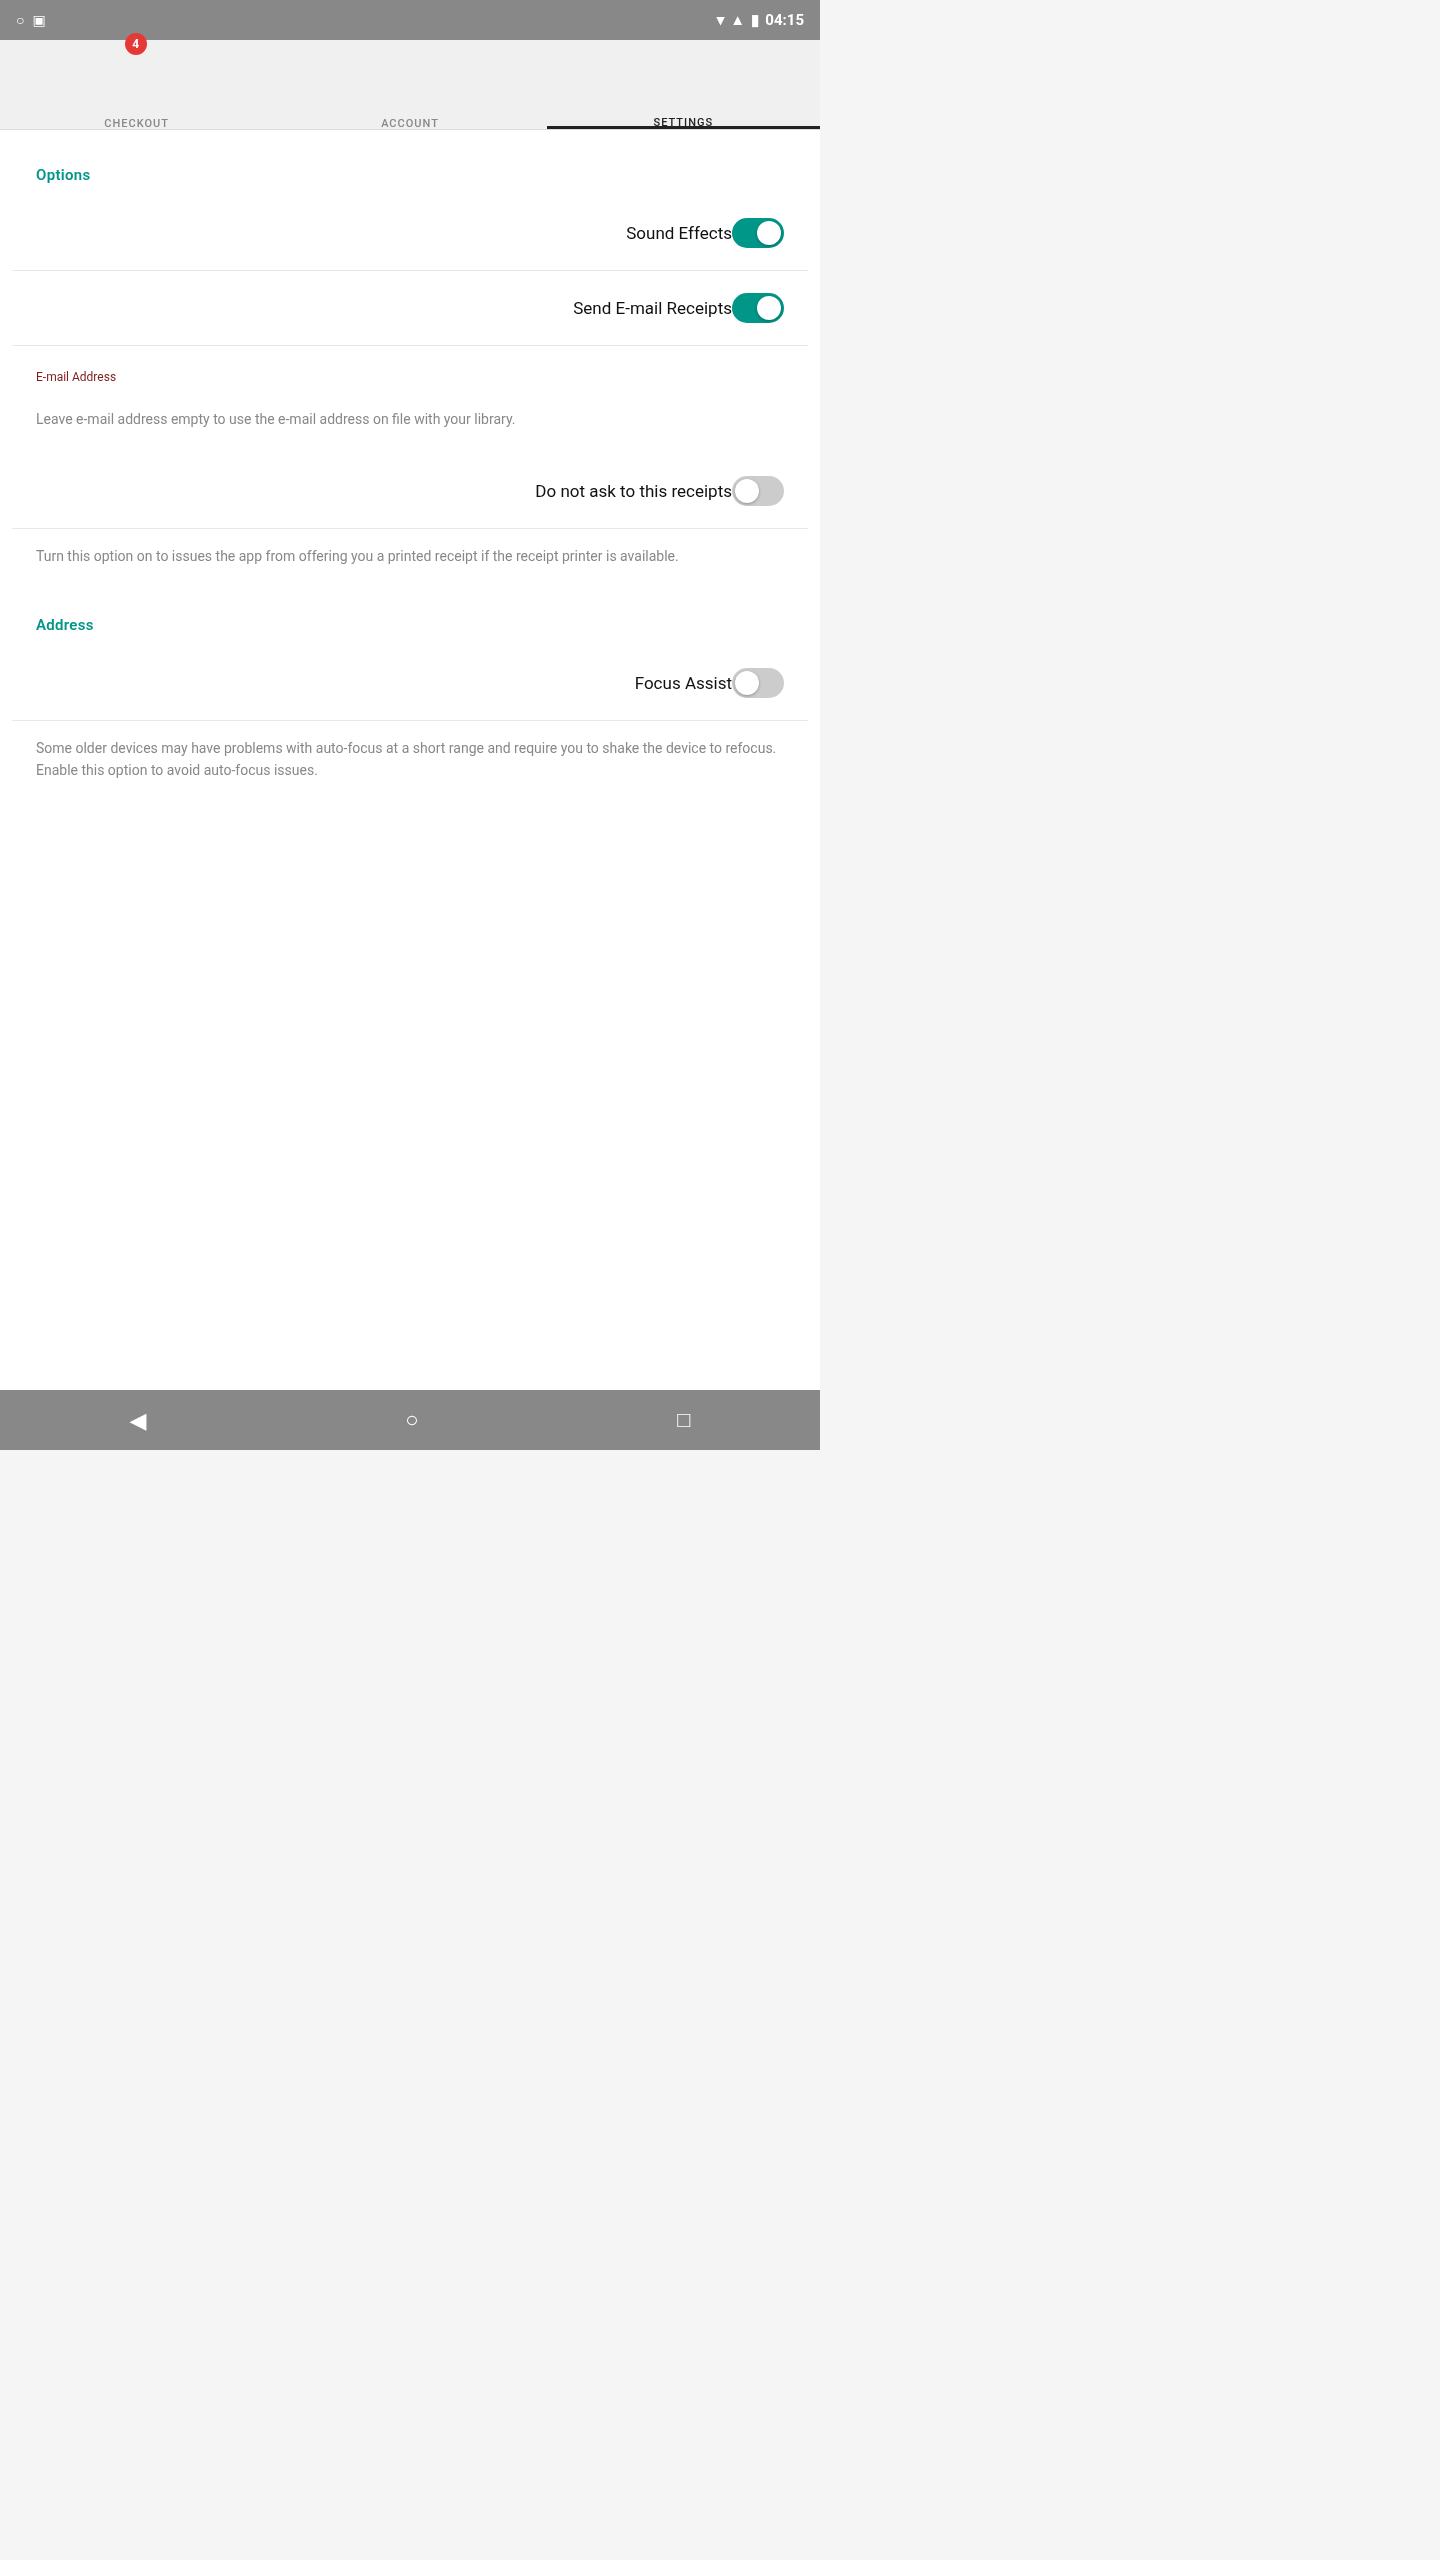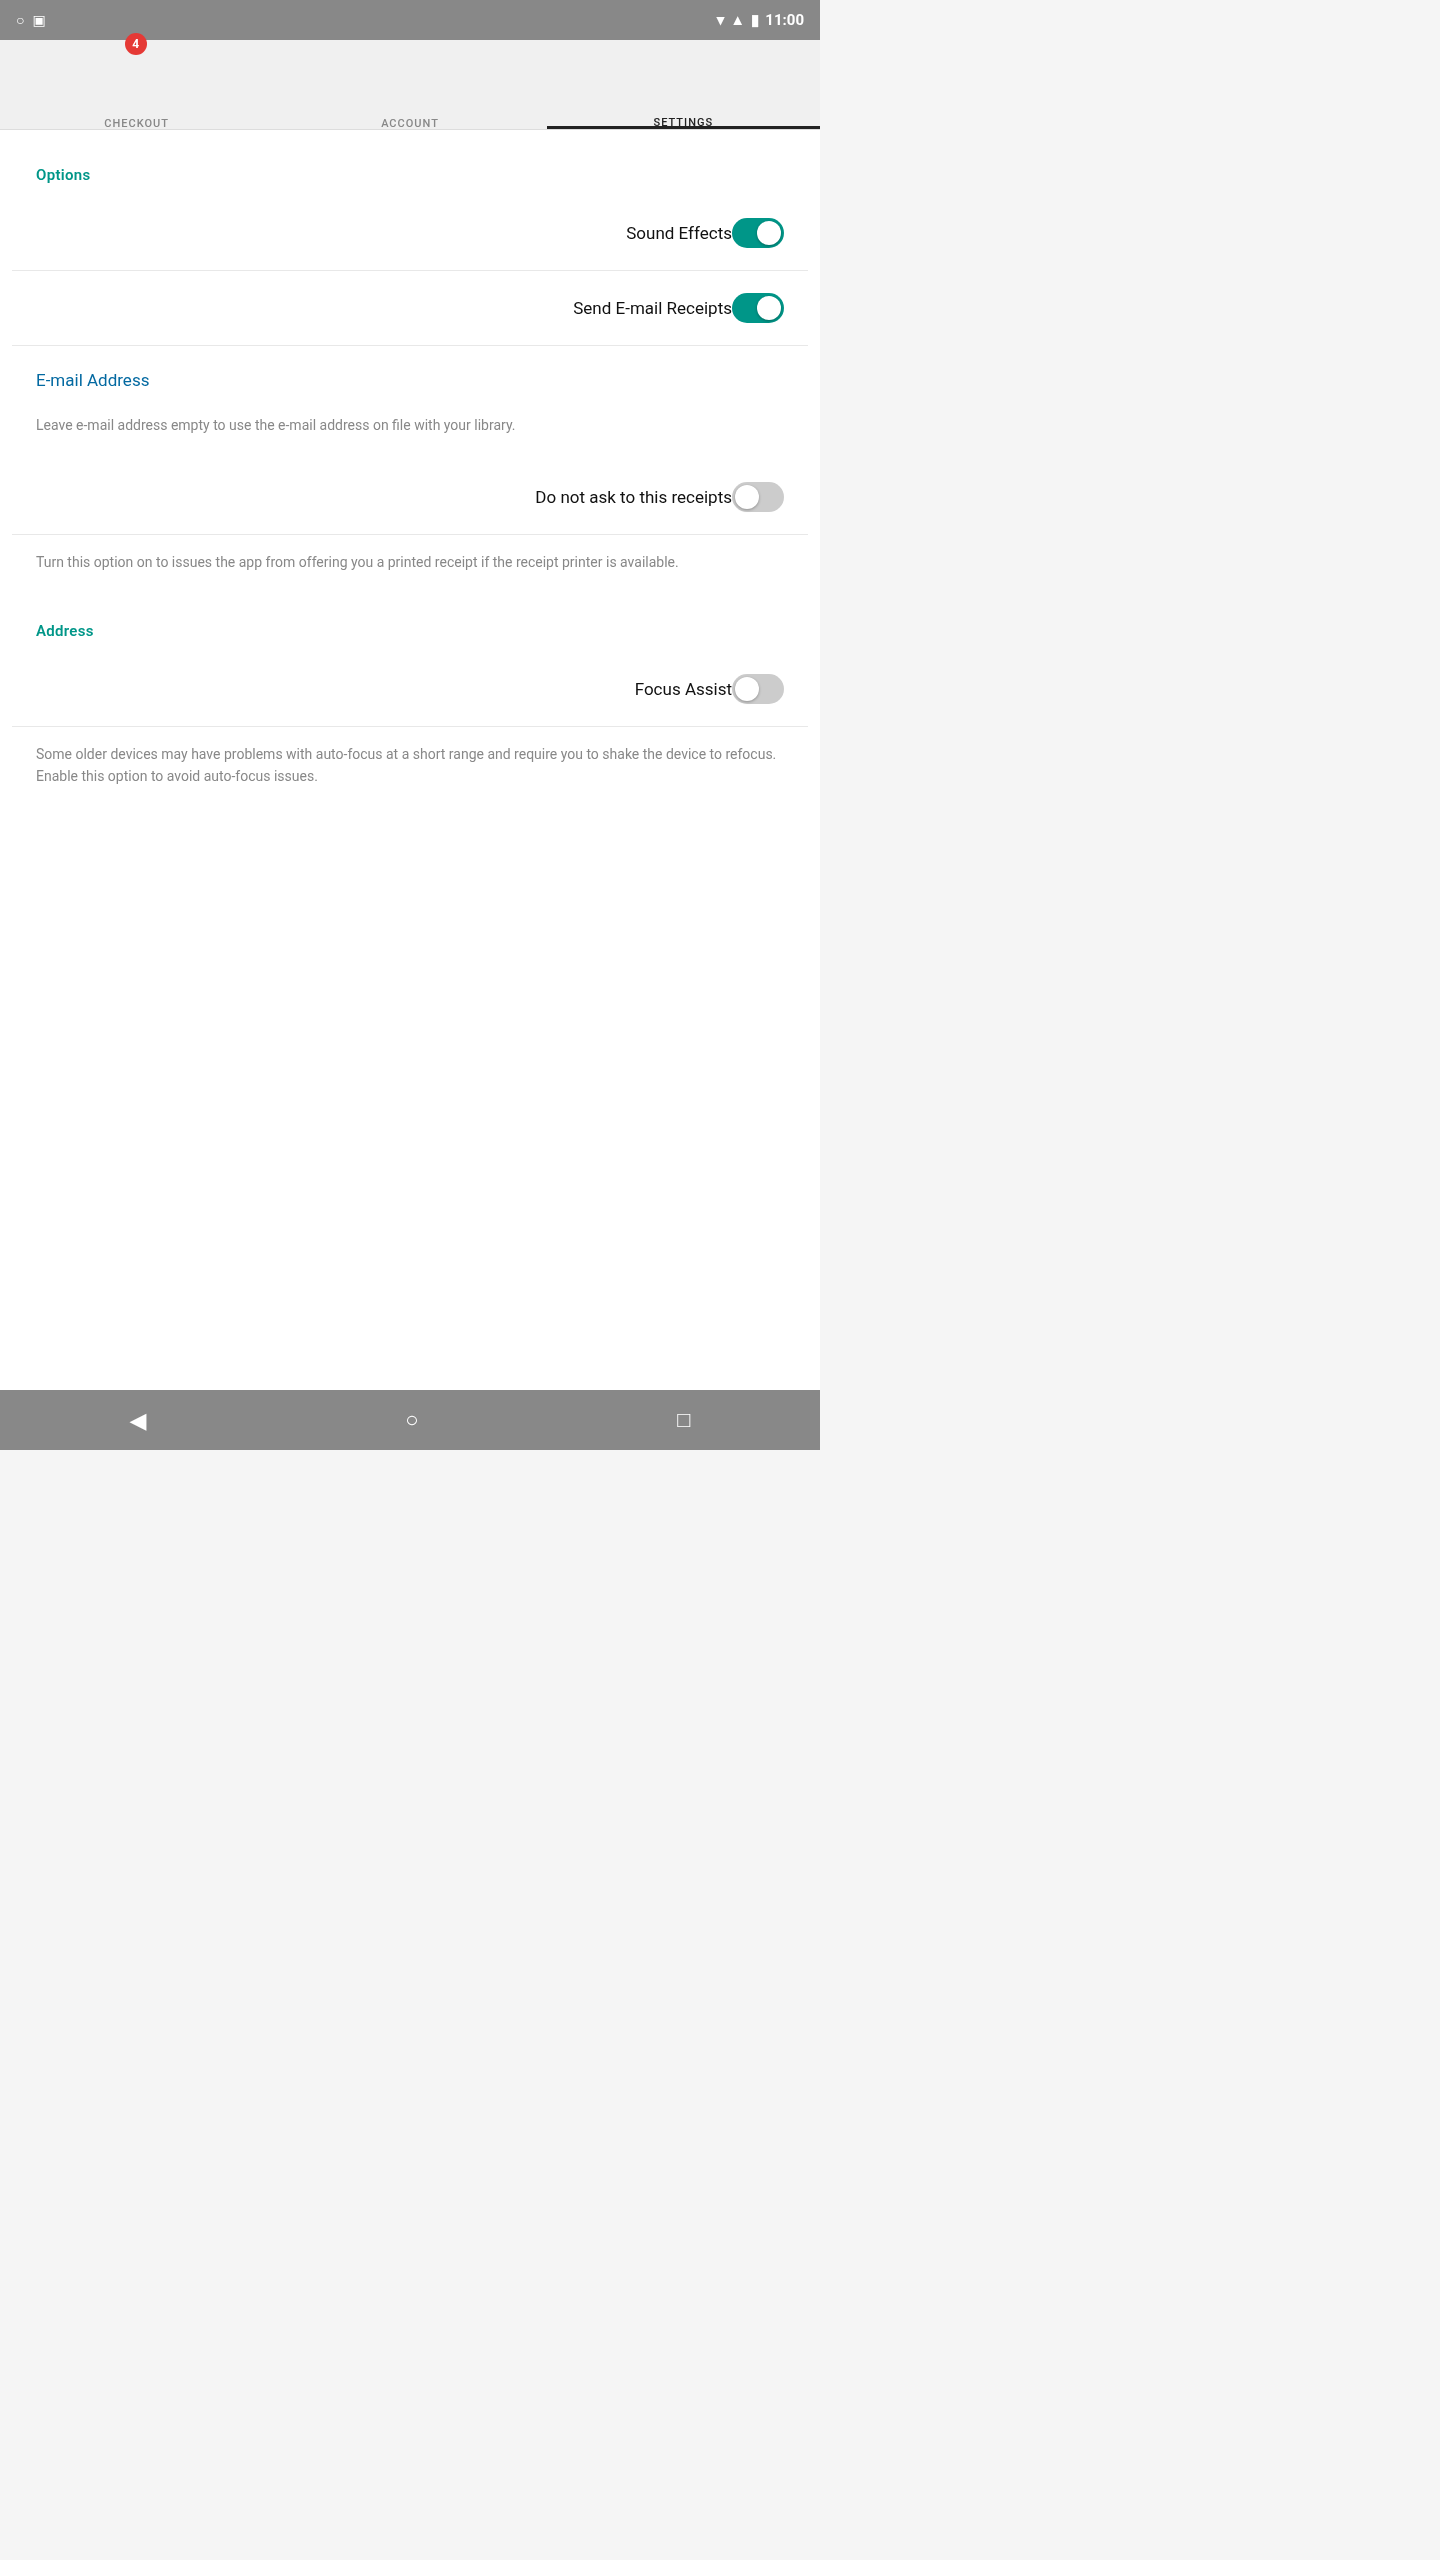--- a/index.html
+++ b/index.html
@@ -155,22 +155,22 @@
       color: #888;
       padding: 16px 24px 24px 24px;
       line-height: 1.6;
     }
 
     
     .email-row {
       padding: 24px 24px 8px 24px;
     }
     .email-row-label {
-      font-size: 17px;
-      color: #0369a1;
+      font-size: 12px;
+      color: #7f1d1d;
     }
 
     
     .bottom-nav {
       background: #888;
       height: 60px;
       display: flex;
       align-items: center;
       justify-content: space-around;
     }
@@ -186,21 +186,21 @@
 
 <div class="status-bar">
   <div class="status-left">
     <span>○</span>
     <span>▣</span>
   </div>
   <div class="status-right">
     <span>▾</span>
     <span>▲</span>
     <span>▮</span>
-    <span>11:00</span>
+    <span>04:15</span>
   </div>
 </div>
 
 <div class="nav-tabs">
 
   <div class="nav-tab">
     <div class="tab-icon">
       <svg viewBox="0 0 30 30" fill="none" stroke="#888" stroke-width="1.5">
         <rect x="4" y="6" width="6" height="18" rx="1"></rect>
         <rect x="12" y="10" width="6" height="14" rx="1"></rect>

